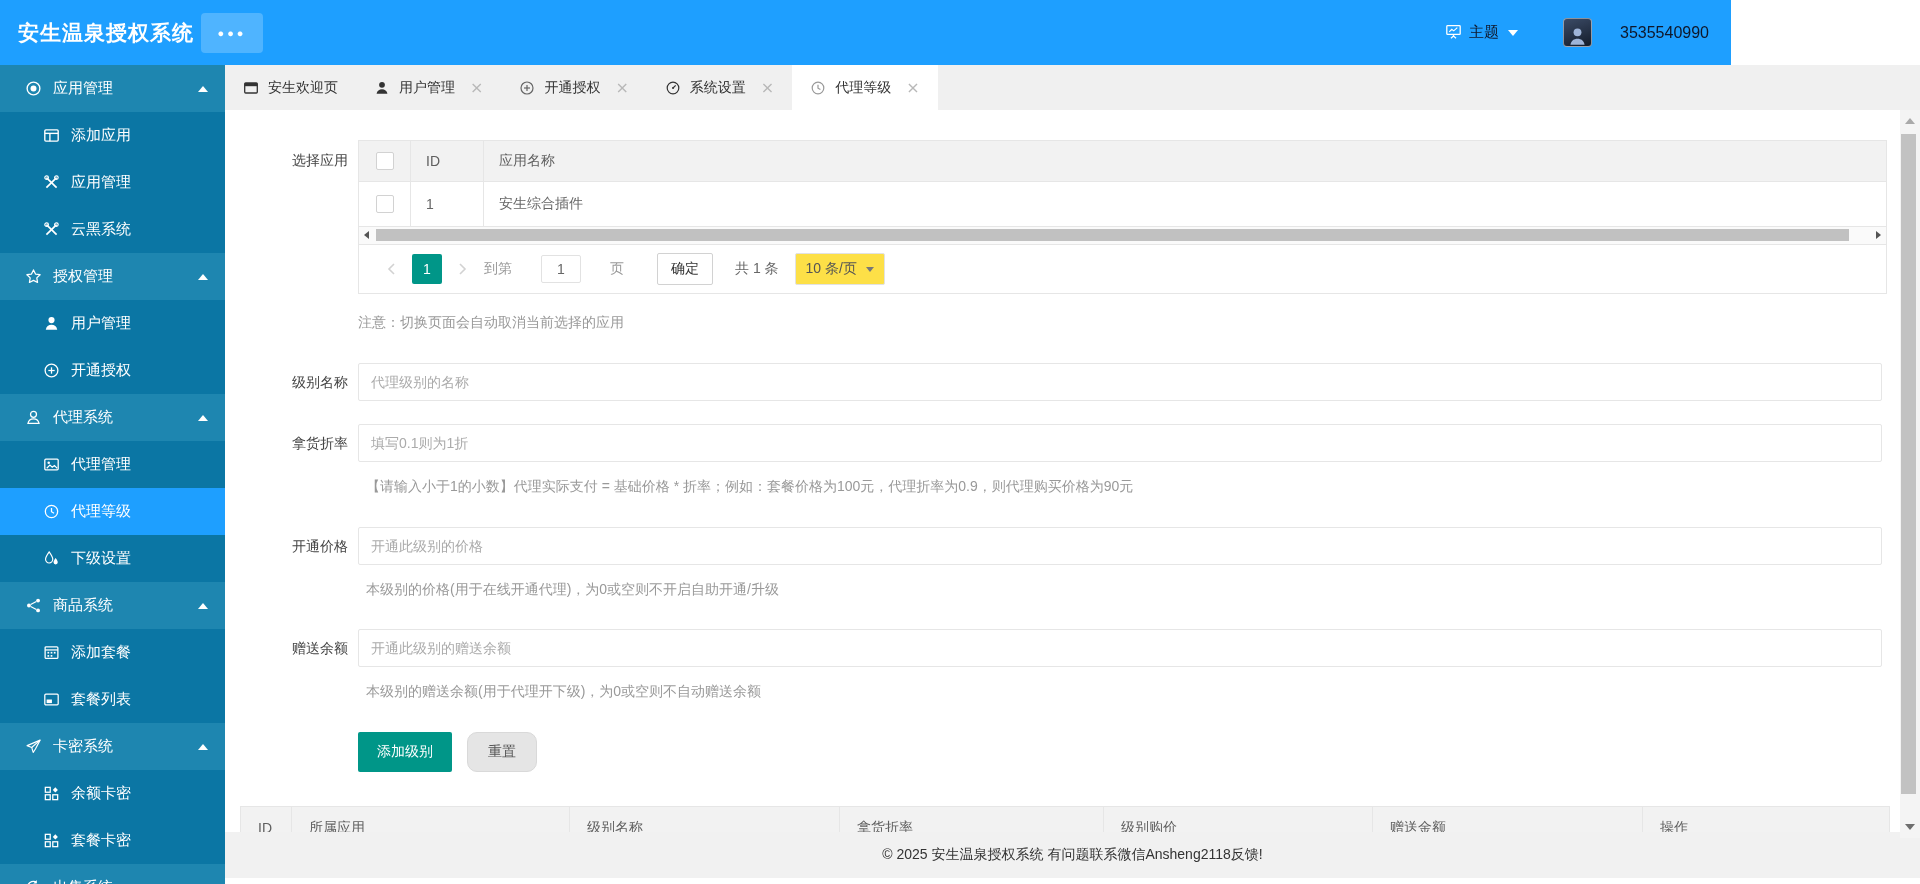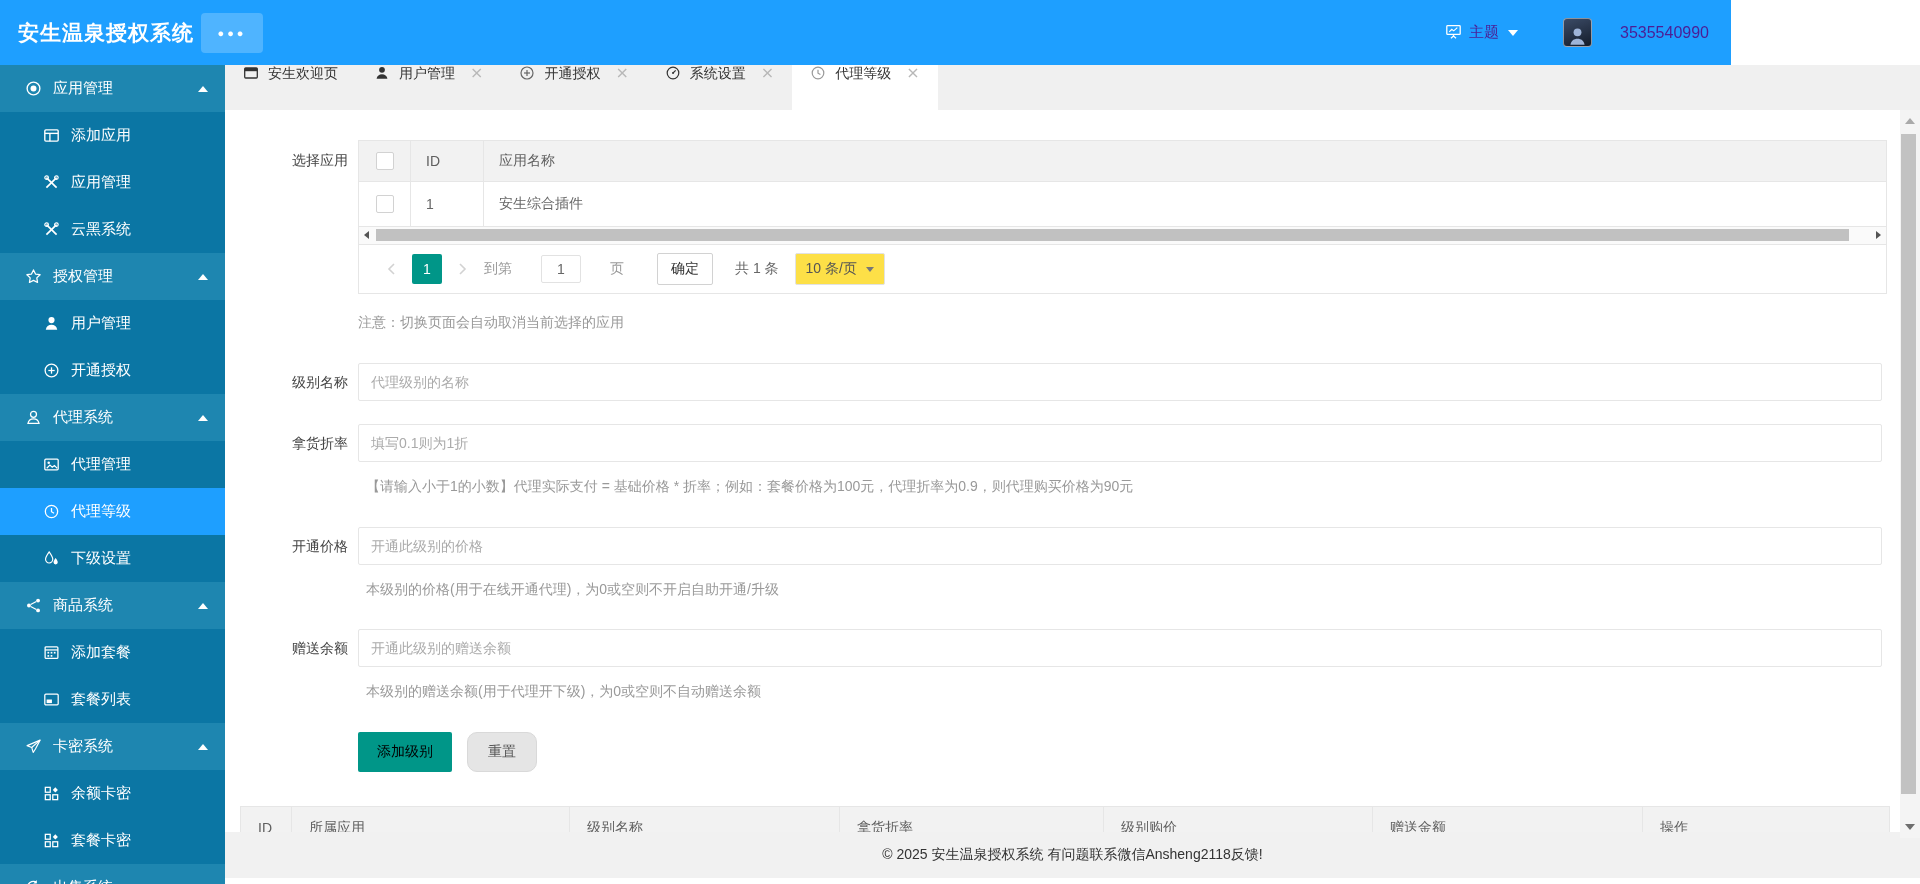--- a/index.html
+++ b/index.html
@@ -5,37 +5,37 @@
   html,body{margin:0;padding:0;}
   body{
     width:1920px;height:884px;position:relative;overflow:hidden;
     background:#fff;font-family:"Liberation Sans","DejaVu Sans",sans-serif;
     -webkit-font-smoothing:antialiased;
   }
   
   .header{position:absolute;left:0;top:0;width:1731px;height:65px;background:var(--c-header,#1E9FFF);display:flex;align-items:center;z-index:30;}
   .brand{color:#fff;font-size:21px;font-weight:bold;padding-left:18px;letter-spacing:1px;}
   .more-btn{position:absolute;left:201px;top:13px;width:62px;height:40px;border-radius:4px;background:rgba(255,255,255,.22);color:#fff;display:flex;align-items:center;justify-content:center;font-size:11px;letter-spacing:3px;cursor:pointer;}
-  .header-right{position:absolute;right:22px;top:0;height:65px;display:flex;align-items:center;color:#4c1d95;font-size:15px;gap:19px;}
+  .header-right{position:absolute;right:22px;top:0;height:65px;display:flex;align-items:center;color:#0f172a;font-size:15px;gap:19px;}
   .theme-wrap{display:flex;align-items:center;gap:7px;cursor:pointer;margin-right:26px;}
   .caret-down{width:0;height:0;border-left:5px solid transparent;border-right:5px solid transparent;border-top:6px solid #fff;margin-left:2px;}
   .avatar{width:27px;height:27px;border-radius:4px;background:linear-gradient(160deg,#3b4b66,#141c2b);display:flex;align-items:flex-end;justify-content:center;overflow:hidden;margin-right:9px;border:1px solid rgba(255,255,255,.5);}
   .uid{font-size:16px;}
   
   .sidebar{position:absolute;left:0;top:65px;width:225px;height:819px;background:var(--c-child,#0B76A4);overflow:hidden;z-index:20;}
   .side-item{height:47px;display:flex;align-items:center;color:#fff;font-size:15px;cursor:pointer;position:relative;box-sizing:border-box;}
   .side-item.parent{background:var(--c-parent,#1E86B0);padding-left:25px;}
   .side-item.child{background:var(--c-child,#0B76A4);padding-left:43px;}
   .side-item.active{background:var(--c-active,#1E9FFF);}
   .side-item .icon{width:17px;height:17px;margin-right:11px;flex:0 0 auto;display:flex;align-items:center;justify-content:center;}
   .side-item .icon svg{width:17px;height:17px;display:block;}
   .up-arrow{position:absolute;right:17px;top:21px;width:0;height:0;border-left:5px solid transparent;border-right:5px solid transparent;border-bottom:6px solid #fff;}
   
   .tabbar{position:absolute;left:225px;top:65px;width:1695px;height:45px;background:#f0f0f0;display:flex;align-items:stretch;z-index:10;}
-  .tab{display:flex;align-items:flex-start;gap:9px;padding:0 18px;font-size:14px;color:#333;cursor:pointer;}
+  .tab{display:flex;align-items:center;gap:9px;padding:0 18px;font-size:14px;color:#333;cursor:pointer;}
   .tab .ticon{display:flex;align-items:center;}
   .tab .ticon svg{width:16px;height:16px;display:block;}
   .tab.active{background:#fff;}
   .tab-close{color:#b8b8b8;font-size:16px;line-height:1;margin-left:6px;cursor:pointer;font-family:"DejaVu Sans",sans-serif;}
   
   .main{position:absolute;left:225px;top:110px;width:1675px;height:728px;background:#fff;overflow:hidden;z-index:5;}
   .form-label{position:absolute;left:0;width:123px;text-align:right;font-size:14px;color:#444;}
   
   .tablebox{position:absolute;left:133px;top:30px;width:1529px;border:1px solid #e6e6e6;box-sizing:border-box;background:#fff;}
   .t-head{height:40px;background:#f2f2f2;display:flex;border-bottom:1px solid #e6e6e6;color:#5f5f5f;font-size:14px;}
@@ -59,21 +59,21 @@
   .pg-btn{height:30px;padding:0 13px;border:1px solid #d2d2d2;border-radius:2px;background:#fff;color:#333;display:flex;align-items:center;margin:0 12px;cursor:pointer;}
   .pg-total{color:#666;margin:0 10px;}
   .pg-select{height:30px;border:1px solid #e2e2e2;border-radius:2px;display:flex;align-items:center;gap:9px;padding:0 10px;color:#555;margin-left:6px;cursor:pointer;background:#fde047;}
   .sel-caret{width:0;height:0;border-left:4px solid transparent;border-right:4px solid transparent;border-top:5px solid #777;}
   .note{position:absolute;left:133px;top:204px;color:#999;font-size:14px;}
   
   .f-input{position:absolute;left:133px;width:1524px;height:38px;border:1px solid #e6e6e6;border-radius:2px;box-sizing:border-box;padding:0 12px;font-size:14px;color:#666;font-family:inherit;background:#fff;}
   .f-input::placeholder{color:#ababab;opacity:1;}
   .f-hint{position:absolute;left:141px;color:#999;font-size:14px;line-height:20px;}
   .btn-row{position:absolute;left:133px;top:622px;display:flex;}
-  .btn-green{height:40px;padding:0 19px;background:var(--c-green,#009688);border:none;border-radius:2px;color:#000000;font-size:14px;cursor:pointer;font-family:inherit;}
+  .btn-green{height:40px;padding:0 19px;background:var(--c-green,#009688);border:none;border-radius:2px;color:#ffffff;font-size:14px;cursor:pointer;font-family:inherit;}
   .btn-plain{height:40px;padding:0 20px;background:#e5e5e5;border:1px solid #d9d9d9;border-radius:10px;color:#555;font-size:14px;margin-left:15px;cursor:pointer;font-family:Liberation Sans, sans-serif;}
   
   .level-table{position:absolute;left:15px;top:696px;width:1650px;border:1px solid #e6e6e6;border-bottom:none;box-sizing:border-box;}
   .lt-head{display:flex;height:42px;background:#f2f2f2;color:#5f5f5f;font-size:14px;}
   .lt-cell{display:flex;align-items:center;padding-left:17px;border-right:1px solid #e6e6e6;box-sizing:border-box;}
   .lt-cell:last-child{border-right:none;}
   
   .footer{position:absolute;left:225px;top:832px;width:1695px;height:46px;background:#f1f1f1;display:flex;align-items:center;justify-content:center;font-size:14px;color:#333;z-index:25;}
   
   .vscroll{position:absolute;left:1900px;top:110px;width:20px;height:728px;background:#f4f4f4;z-index:28;}

